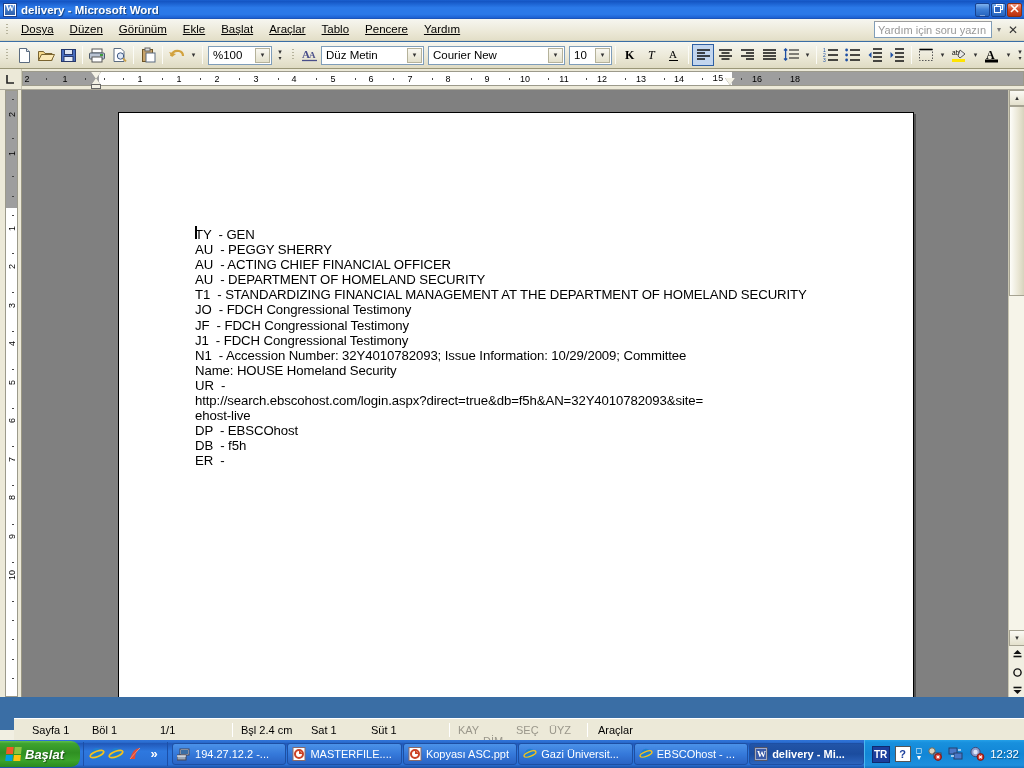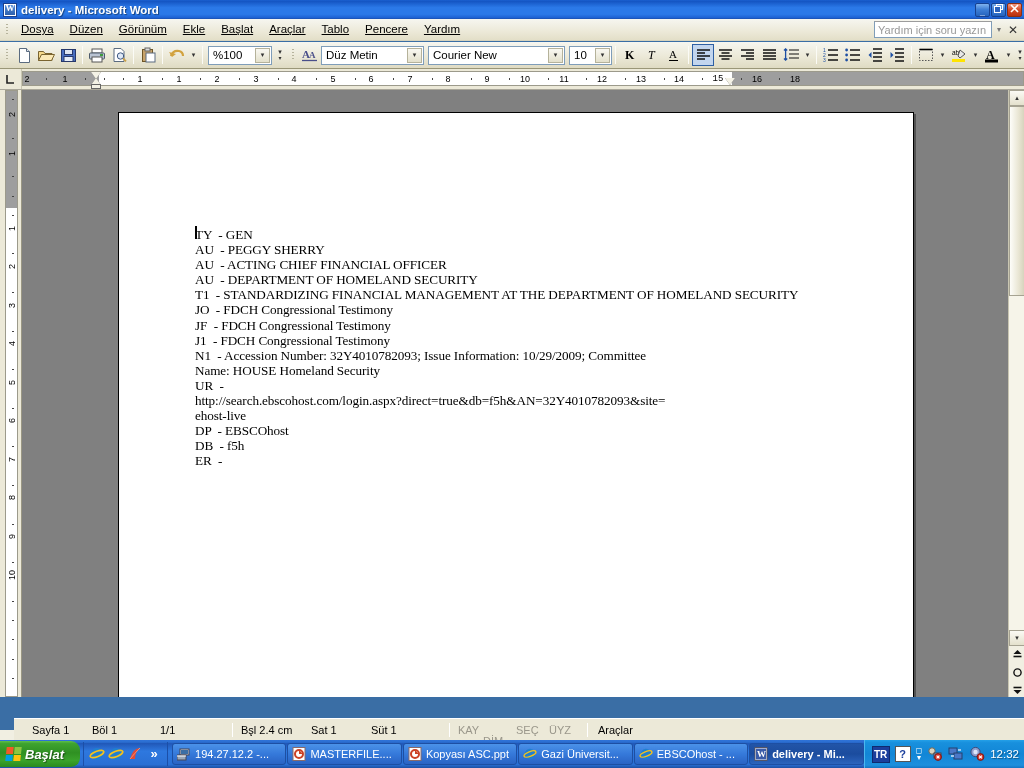--- a/index.html
+++ b/index.html
@@ -157,21 +157,21 @@
     position: absolute; left: 22px; top: 90px; width: 986px; height: 607px;
     background: #808080; overflow: hidden;
   }
   .page {
     position: absolute; left: 96px; top: 22px; width: 796px; height: 700px;
     background: #fff; border: 1px solid #000;
     box-shadow: 2px 2px 0 rgba(0,0,0,.35);
   }
   .doctext {
     position: absolute; left: 76px; top: 114px; right: 10px;
-    font-family: Liberation Serif, serif;
+    font-family: Liberation Sans, sans-serif;
     font-size: 13.2px; line-height: 15.1px; color: #000;
     white-space: pre; letter-spacing: -0.1px;
   }
   .caret {
     position:absolute; left: 76px; top: 113px; width: 1.5px; height: 13px; background:#000;
   }
 
   
   .vscroll {
     position:absolute; right:0; top:90px; width:16px; height:607px;

